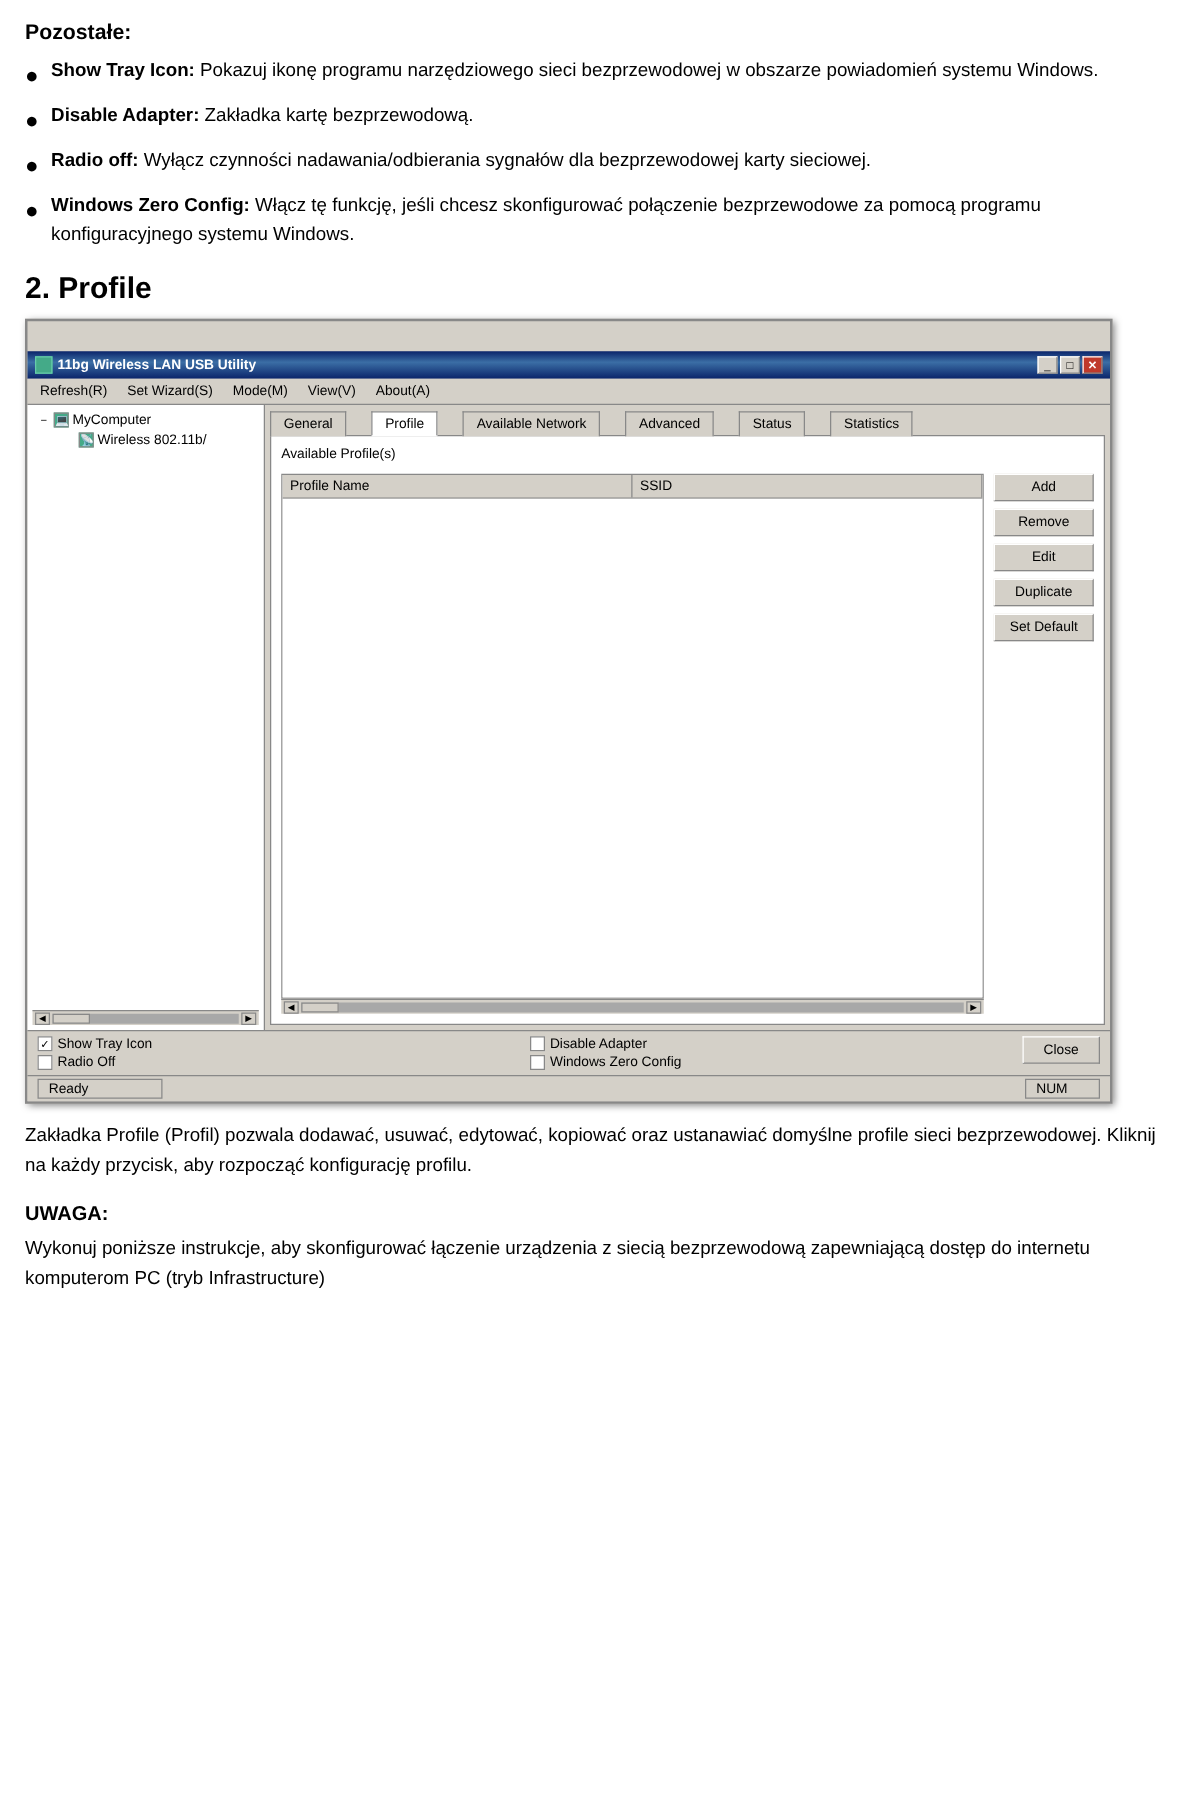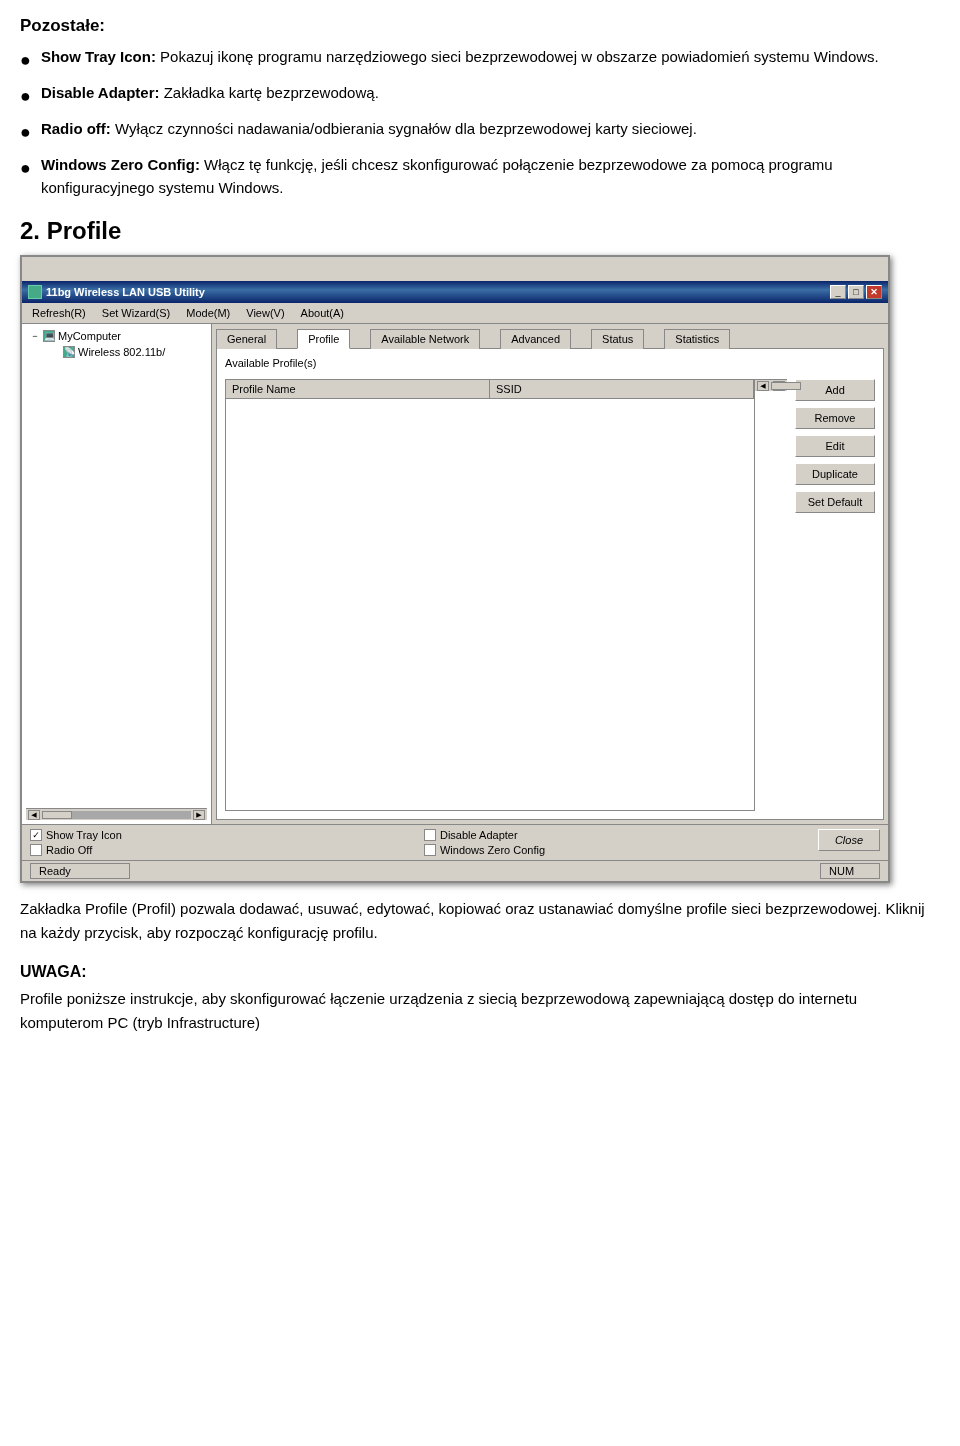--- a/index.html
+++ b/index.html
@@ -344,21 +344,20 @@
     .win-close-btn {
       padding: 4px 16px;
       font-size: 11px;
       background: #d4d0c8;
       border: 1px solid #888;
       border-top-color: #fff;
       border-left-color: #fff;
       cursor: pointer;
       align-self: flex-start;
       margin-left: auto;
-      font-style: italic;
     }
 
     .win-status {
       background: #d4d0c8;
       border-top: 1px solid #888;
       padding: 2px 8px;
       display: flex;
       justify-content: space-between;
       font-size: 11px;
     }
@@ -503,21 +502,21 @@
         <div class="win-tab">Available Network</div>
         <div class="win-tab">Advanced</div>
         <div class="win-tab">Status</div>
         <div class="win-tab">Statistics</div>
       </div>
 
       <div class="win-tab-content">
         <div class="tab-section-label">Available Profile(s)</div>
         <div class="profile-area">
 
-          <div style="flex:1; display:flex; flex-direction:row;">
+          <div style="flex:1; display:flex; flex-direction:column;">
             <div class="profile-table-container">
               <div class="profile-table-header">
                 <div>Profile Name</div>
                 <div>SSID</div>
               </div>
               <div class="profile-table-body">
                 
               </div>
             </div>
             <div class="profile-scrollbar-h">
@@ -568,14 +567,14 @@
   <div class="win-status">
     <div class="status-left">Ready</div>
     <div class="status-right">NUM</div>
   </div>
 </div>
 
 <div class="body-text">Zakładka Profile (Profil) pozwala dodawać, usuwać, edytować, kopiować oraz ustanawiać domyślne profile sieci bezprzewodowej. Kliknij na każdy przycisk, aby rozpocząć konfigurację profilu.</div>
 
 <div class="uwaga-section">
   <div class="uwaga-title">UWAGA:</div>
-  <div class="body-text">Profile poniższe instrukcje, aby skonfigurować łączenie urządzenia z siecią bezprzewodową zapewniającą dostęp do internetu komputerom PC (tryb Infrastructure)</div>
+  <div class="body-text">Wykonuj poniższe instrukcje, aby skonfigurować łączenie urządzenia z siecią bezprzewodową zapewniającą dostęp do internetu komputerom PC (tryb Infrastructure)</div>
 </div>
 
 </body></html>

